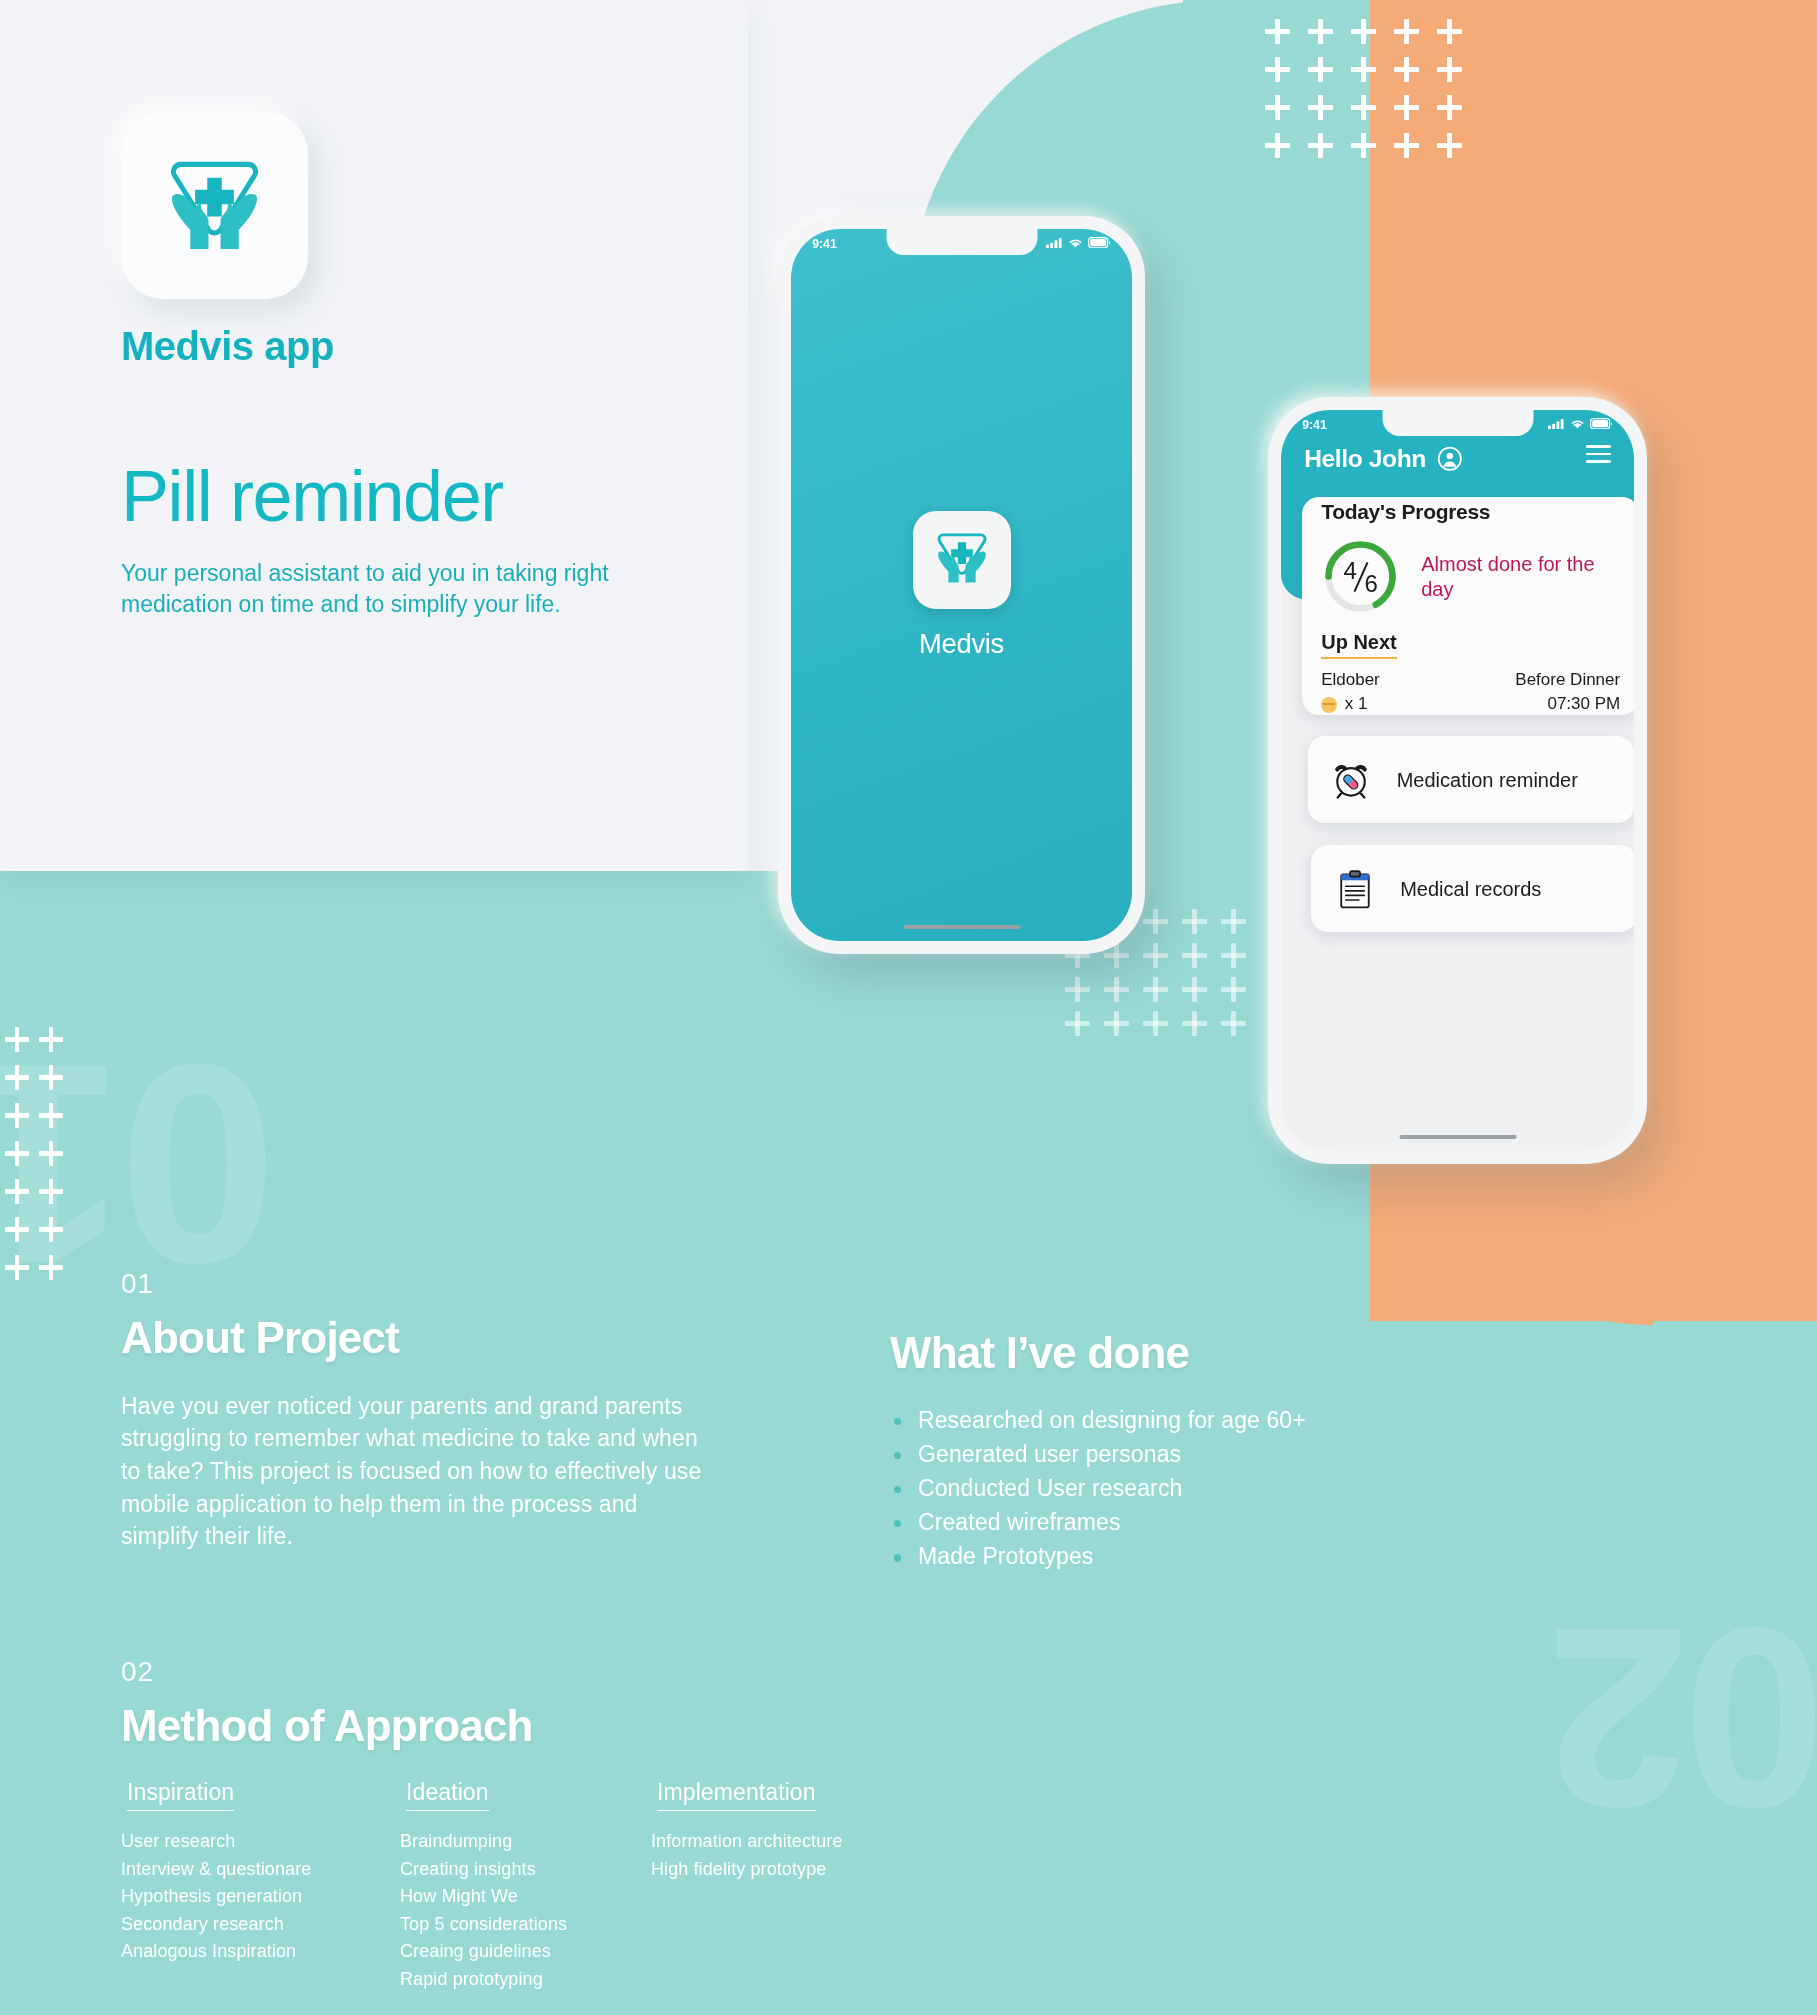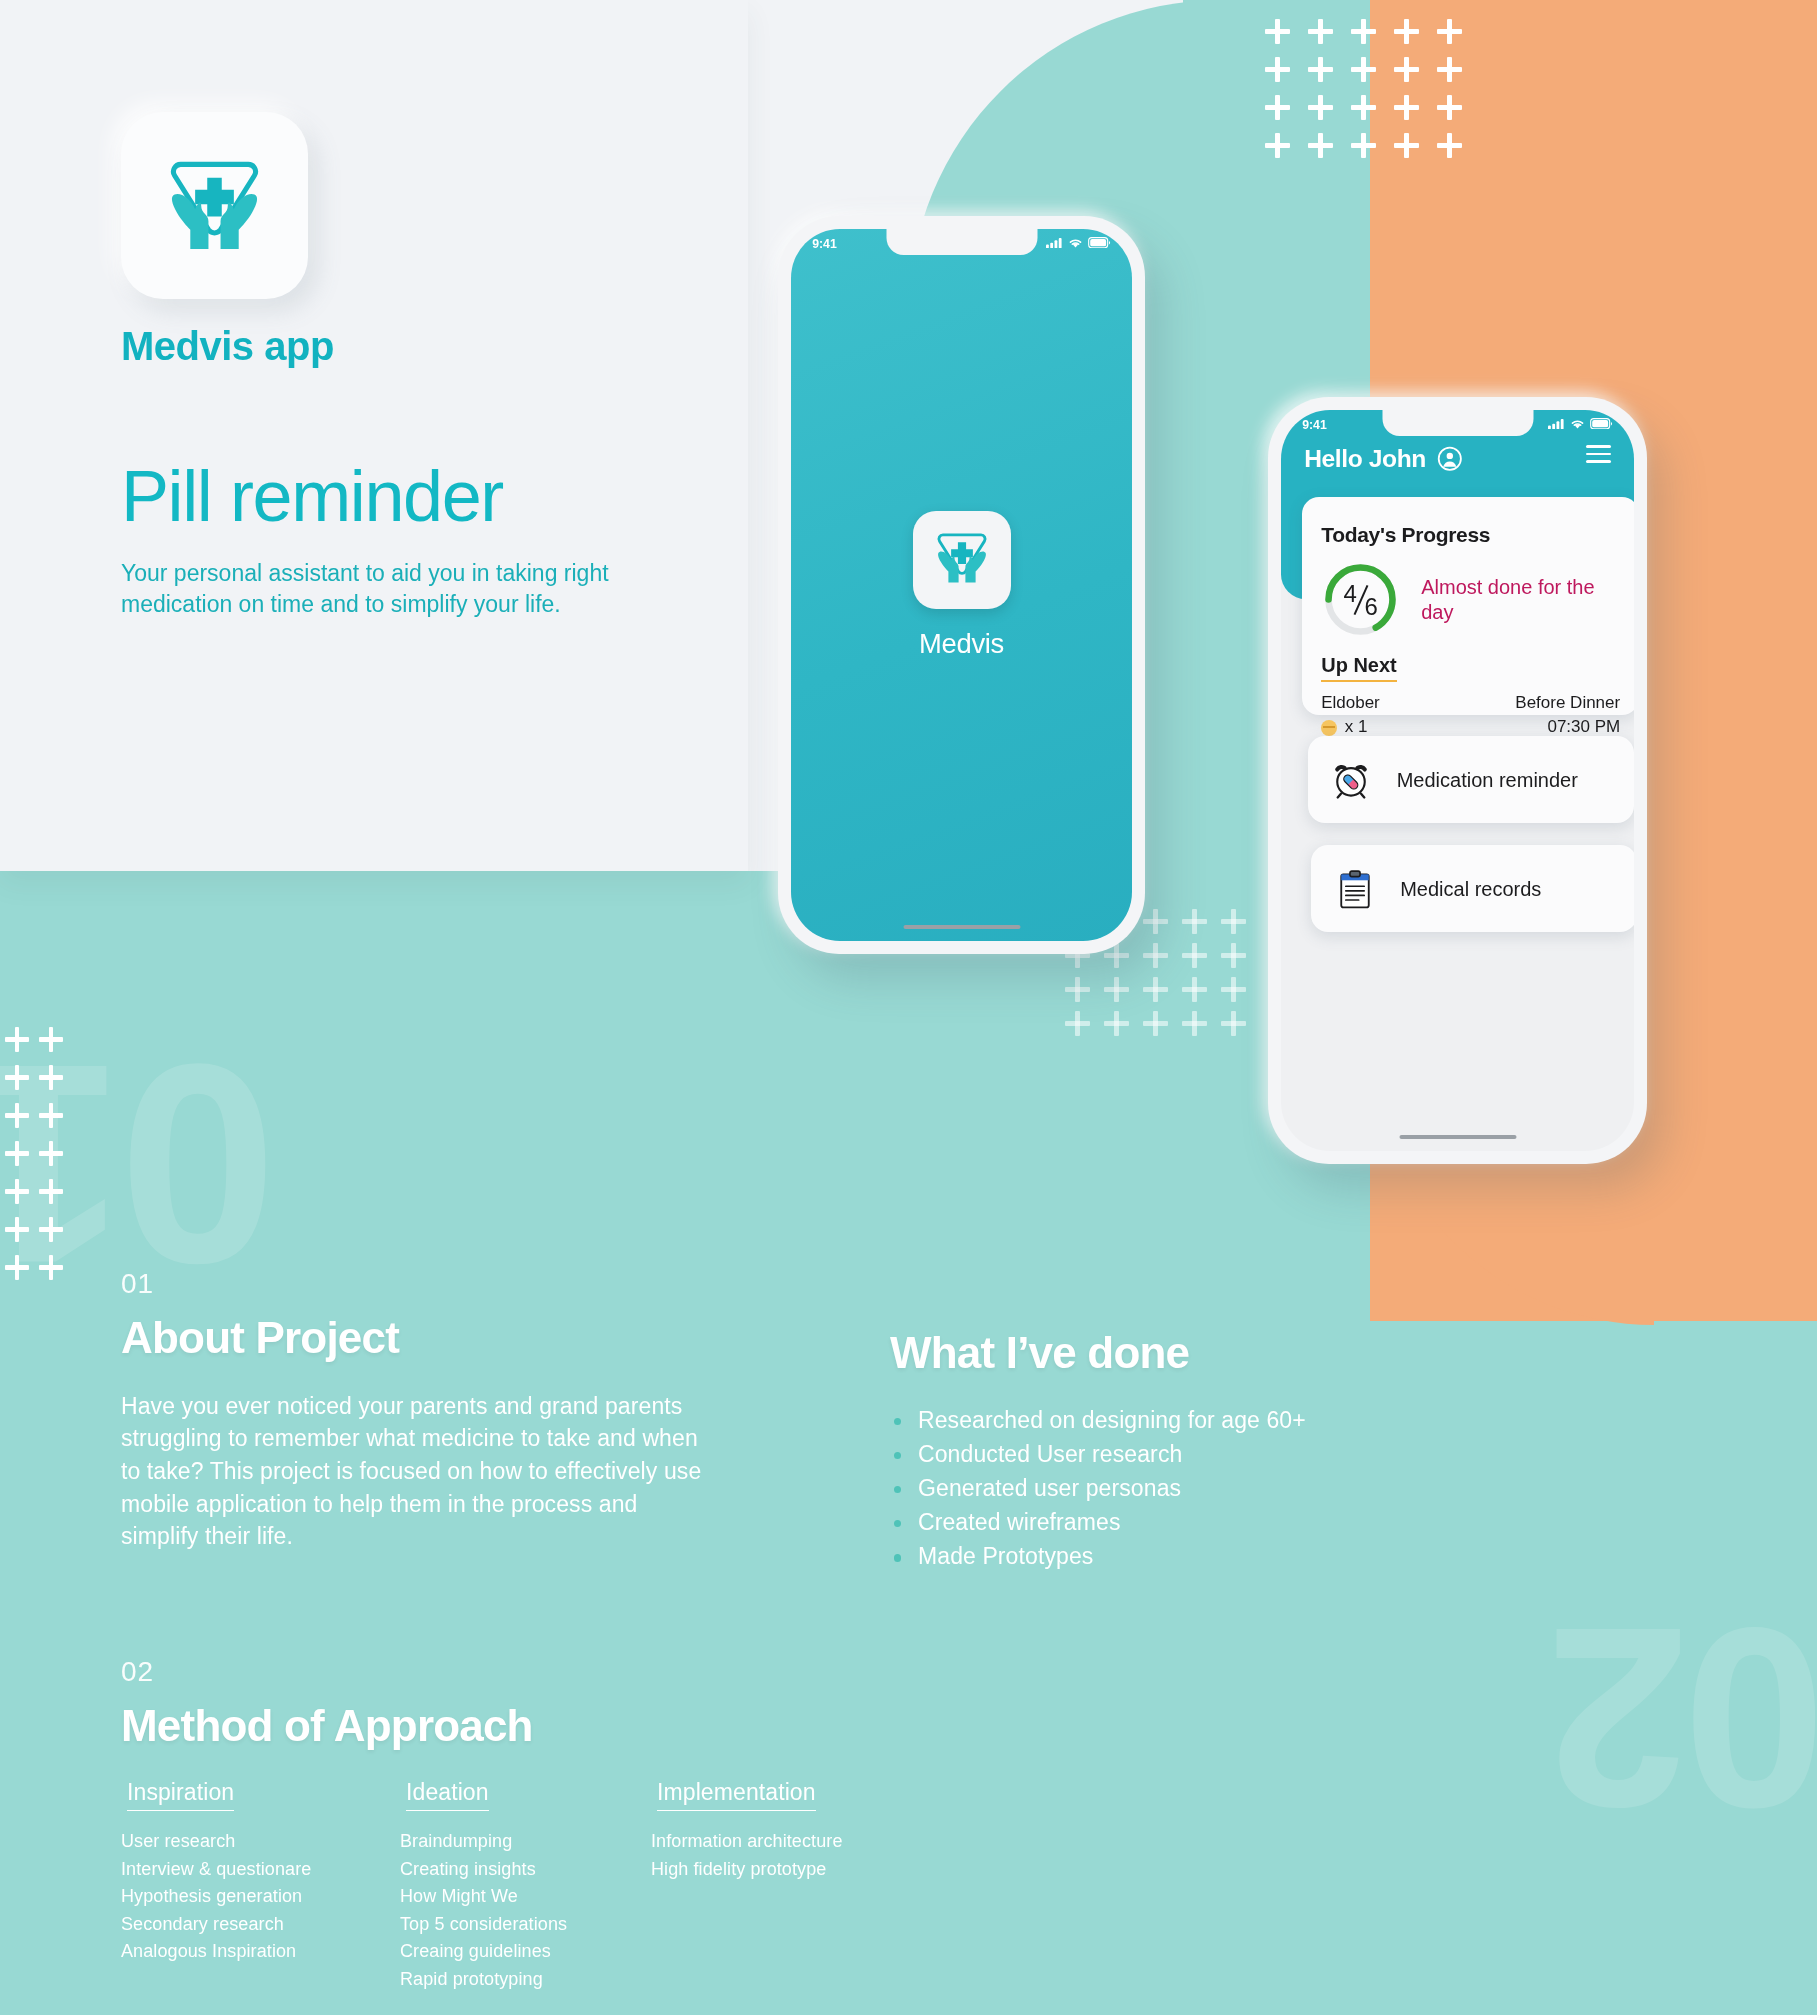--- a/index.html
+++ b/index.html
@@ -197,21 +197,21 @@
   .greet-text { color:#fff; font-size: 24.6px; font-weight: 700; letter-spacing: -0.4px; }
   .avatar-icon svg { width: 25.6px; height: 25.6px; display:block; }
   .hamburger { display:flex; flex-direction:column; gap:4.7px; cursor:pointer; }
   .hamburger span { display:block; width: 24.6px; height: 2.8px; background:#fff; border-radius:1.9px; }
 
   .card {
     position: absolute; z-index: 3;
     background: #fbfbfc; border-radius: 17px;
     box-shadow: 0 4.7px 15px rgba(70,90,105,0.15);
   }
-  #progress-card { left: 21px; top: 87px; width: 337px; height: 218px; padding: 26px 19px; }
+  #progress-card { left: 21px; top: 87px; width: 337px; height: 218px; padding: 3px 19px; }
   .card-title { font-size: 21px; font-weight: 600; color:#1c1c1e; letter-spacing:-0.3px; }
 
   .progress-row { display:flex; align-items:center; gap: 21px; margin-top: 13.2px; }
   .ring { position: relative; width: 79px; height: 79px; flex: 0 0 auto; }
   .ring svg { transform: rotate(-90deg); display:block; }
   .ring-label {
     position:absolute; inset:0; display:flex; align-items:center; justify-content:center;
     font-size: 24px; color:#1c1c1e;
   }
   .frac { display:inline-flex; align-items:center; }
@@ -549,22 +549,22 @@
 <div class="section" id="sec-about">
   <div class="sec-num">01</div>
   <div class="sec-head">About Project</div>
   <p class="about-body">Have you ever noticed your parents and grand parents struggling to remember what medicine to take and when to take? This project is focused on how to effectively use mobile application to help them in the process and simplify their life.</p>
 </div>
 
 <div class="section" id="sec-done">
   <div class="sec-head">What I’ve done</div>
   <ul class="done-list" id="done-list">
       <li>Researched on designing for age 60+</li>
+      <li>Generated user personas</li>
       <li>Conducted User research</li>
-      <li>Generated user personas</li>
       <li>Created wireframes</li>
       <li>Made Prototypes</li>
     </ul>
 </div>
 
 <div class="section" id="sec-method">
   <div class="sec-num">02</div>
   <div class="sec-head">Method of Approach</div>
   <div class="method-cols">
     <div class="method-col" id="mc0">

